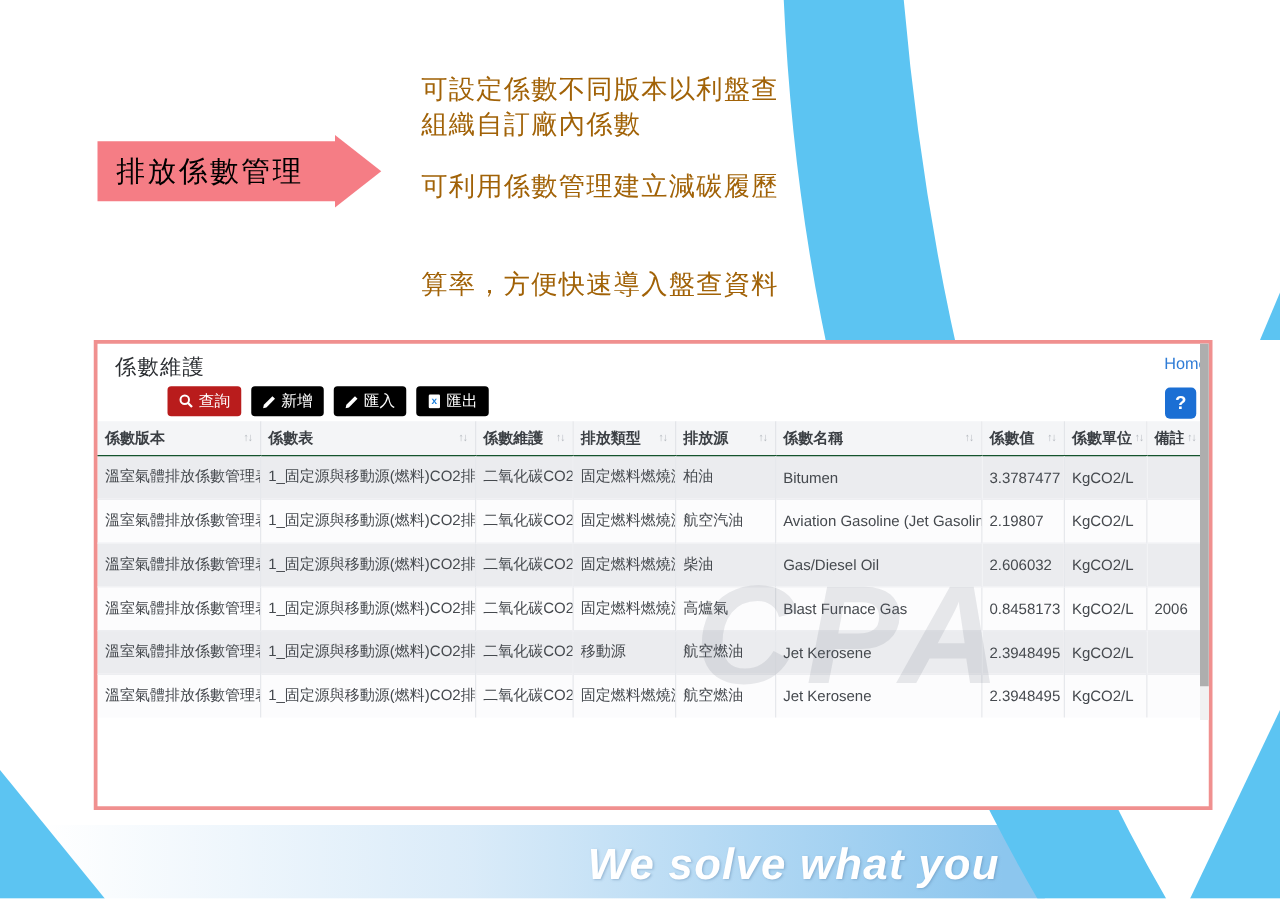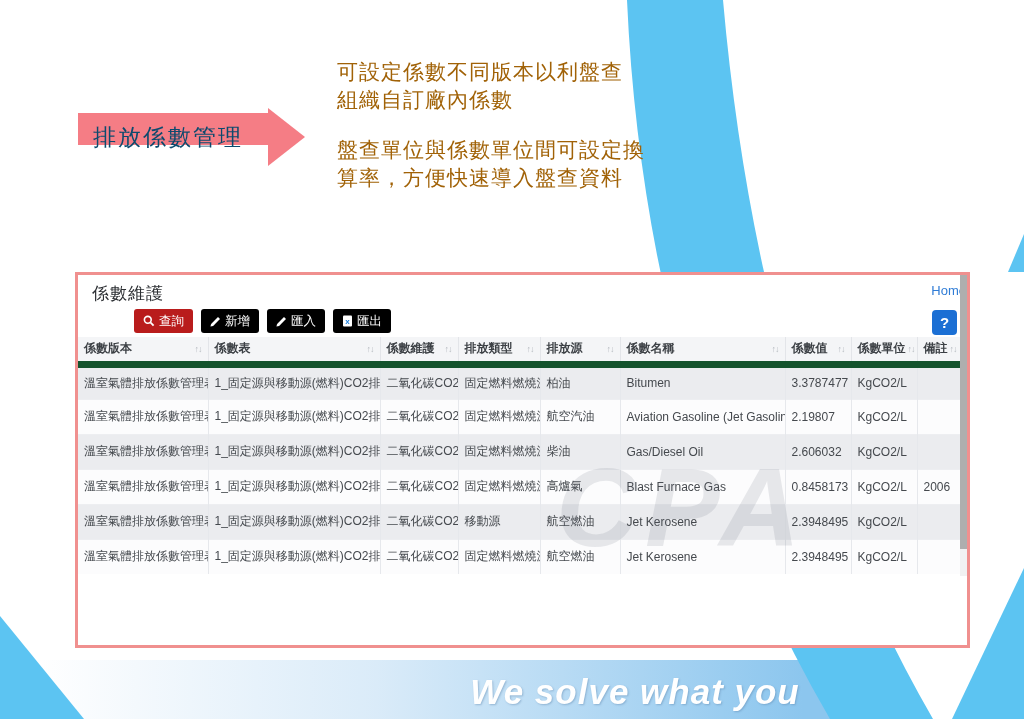--- a/index.html
+++ b/index.html
@@ -12,22 +12,22 @@
     background:linear-gradient(90deg, rgba(255,255,255,0) 4%, rgba(214,233,248,0.9) 45%, #8cc6ee 96%);
     clip-path:polygon(0 0, 97% 0, 100% 100%, 0 100%); }
   .banner-text { position:absolute; z-index:0; left:440px; top:672px; width:390px; text-align:center;
     font-size:35px; font-weight:bold; font-style:italic; color:#ffffff; letter-spacing:1px;
     text-shadow:1px 1px 2px rgba(90,130,170,0.45); }
 
   
   .swoosh { position:absolute; z-index:1; left:0; top:0; pointer-events:none; }
 
   
-  .label-arrow { position:absolute; z-index:2; left:78px; top:113px; width:190px; height:32px;
-    background:#f57d85; color:#0c4a6e; font-size:23px; line-height:48px; padding-left:15px;
+  .label-arrow { position:absolute; z-index:2; left:78px; top:113px; width:190px; height:48px;
+    background:#f57d85; color:#000000; font-size:23px; line-height:48px; padding-left:15px;
     letter-spacing:2px; white-space:nowrap; }
   .label-arrow::after { content:""; position:absolute; left:190px; top:-5px; width:0; height:0;
     border-top:29px solid transparent; border-bottom:29px solid transparent; border-left:37px solid #f57d85; }
 
   
   .points { position:absolute; z-index:2; left:337px; top:58px; width:400px; color:#a16207; }
   .point { font-size:21px; line-height:28px; letter-spacing:1px; margin-bottom:22px; }
 
   
   .shot { position:absolute; z-index:3; left:75px; top:272px; width:895px; height:376px;
@@ -38,21 +38,21 @@
   .toolbar { position:relative; height:32px; padding:3px 12px; display:flex; gap:8px; align-items:center; }
   .btn { display:inline-flex; align-items:center; gap:4px; height:24px; padding:0 9px;
     border:none; border-radius:3px; color:#fff; font-size:12.5px; cursor:pointer; white-space:nowrap; }
   .btn-teal { background:#b91c1c;margin-left:44px; }
   .btn-blue { background:#000000; }
   .help-btn { position:absolute; right:10px; top:35px; width:25px; height:25px; border:none; border-radius:4px;
     background:#1b6fd4; color:#fff; font-size:15px; font-weight:bold; cursor:pointer; }
 
   table.grid { border-collapse:collapse; table-layout:fixed; width:882px; margin-left:0; }
   .grid th { background:#f4f5f7; text-align:left; font-size:12px; font-weight:bold; color:#3c4045;
-    height:27px; padding:2px 6px; border-bottom:7px solid #14532d; border-left:1px solid #e3e5e9;
+    height:27px; padding:2px 6px; border-bottom:1px solid #14532d; border-left:1px solid #e3e5e9;
     white-space:nowrap; overflow:hidden; }
   .grid th:first-child, .grid td:first-child { border-left:none; }
   .th-inner { display:flex; justify-content:space-between; align-items:center; }
   .sort { font-size:9px; color:#b7bbc1; letter-spacing:-1px; margin-left:2px; }
   .grid td { font-size:12px; color:#45494e; height:35px; padding:2px 6px;
     border-left:1px solid #e6e8ec; border-top:1px solid #edeef1; white-space:nowrap; overflow:hidden; }
   .grid tbody tr:nth-child(odd) td { background:#ebecef; }
   .grid tbody tr:nth-child(even) td { background:#fcfcfd; }
 
   .watermark { position:absolute; left:478px; top:168px; z-index:5; font-size:112px; font-weight:bold;
@@ -81,21 +81,24 @@
   <div class="label-arrow">
     <span>排放係數管理</span>
   </div>
 
   <div class="points">
     <div class="point">
       <span>可設定係數不同版本以利盤查</span><br>
       <span>組織自訂廠內係數</span>
     </div>
     <div class="point">
-      <span>盤查單位與係數單位間可設定換</span><br>
+      <span>可利用係數管理建立減碳履歷</span>
+    </div>
+    <div class="point">
+      <br>
       <span>算率，方便快速導入盤查資料</span>
     </div>
   </div>
 
   <div class="shot">
 
     <div class="shot-head">
       <div class="shot-title">係數維護</div>
       <a class="home-link">Home</a>
     </div>

